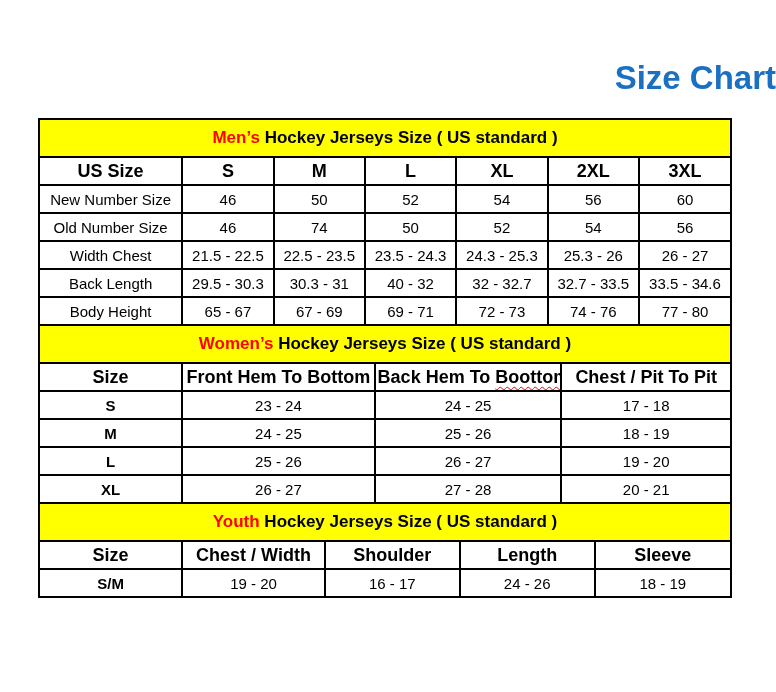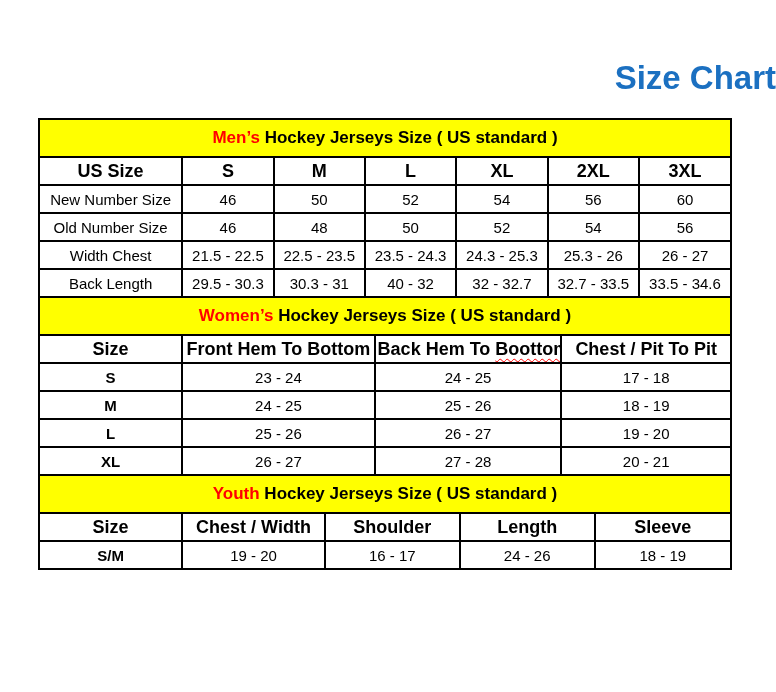--- a/index.html
+++ b/index.html
@@ -120,21 +120,21 @@
             <td>46</td>
             <td>50</td>
             <td>52</td>
             <td>54</td>
             <td>56</td>
             <td>60</td>
           </tr>
           <tr>
             <td>Old Number Size</td>
             <td>46</td>
-            <td>48</td>
+            <td>74</td>
             <td>50</td>
             <td>52</td>
             <td>54</td>
             <td>56</td>
           </tr>
           <tr>
             <td>Width Chest</td>
             <td>21.5 - 22.5</td>
             <td>22.5 - 23.5</td>
             <td>23.5 - 24.3</td>
@@ -143,20 +143,29 @@
             <td>26 - 27</td>
           </tr>
           <tr>
             <td>Back Length</td>
             <td>29.5 - 30.3</td>
             <td>30.3 - 31</td>
             <td>40 - 32</td>
             <td>32 - 32.7</td>
             <td>32.7 - 33.5</td>
             <td>33.5 - 34.6</td>
+          </tr>
+          <tr>
+            <td>Body Height</td>
+            <td>65 - 67</td>
+            <td>67 - 69</td>
+            <td>69 - 71</td>
+            <td>72 - 73</td>
+            <td>74 - 76</td>
+            <td>77 - 80</td>
           </tr>
         </tbody>
       </table>
 
     <table class="size-table">
         <colgroup>
           <col style="width: 20.7%;">
           <col style="width: 27.8%;">
           <col style="width: 27%;">
           <col style="width: 24.5%;">

